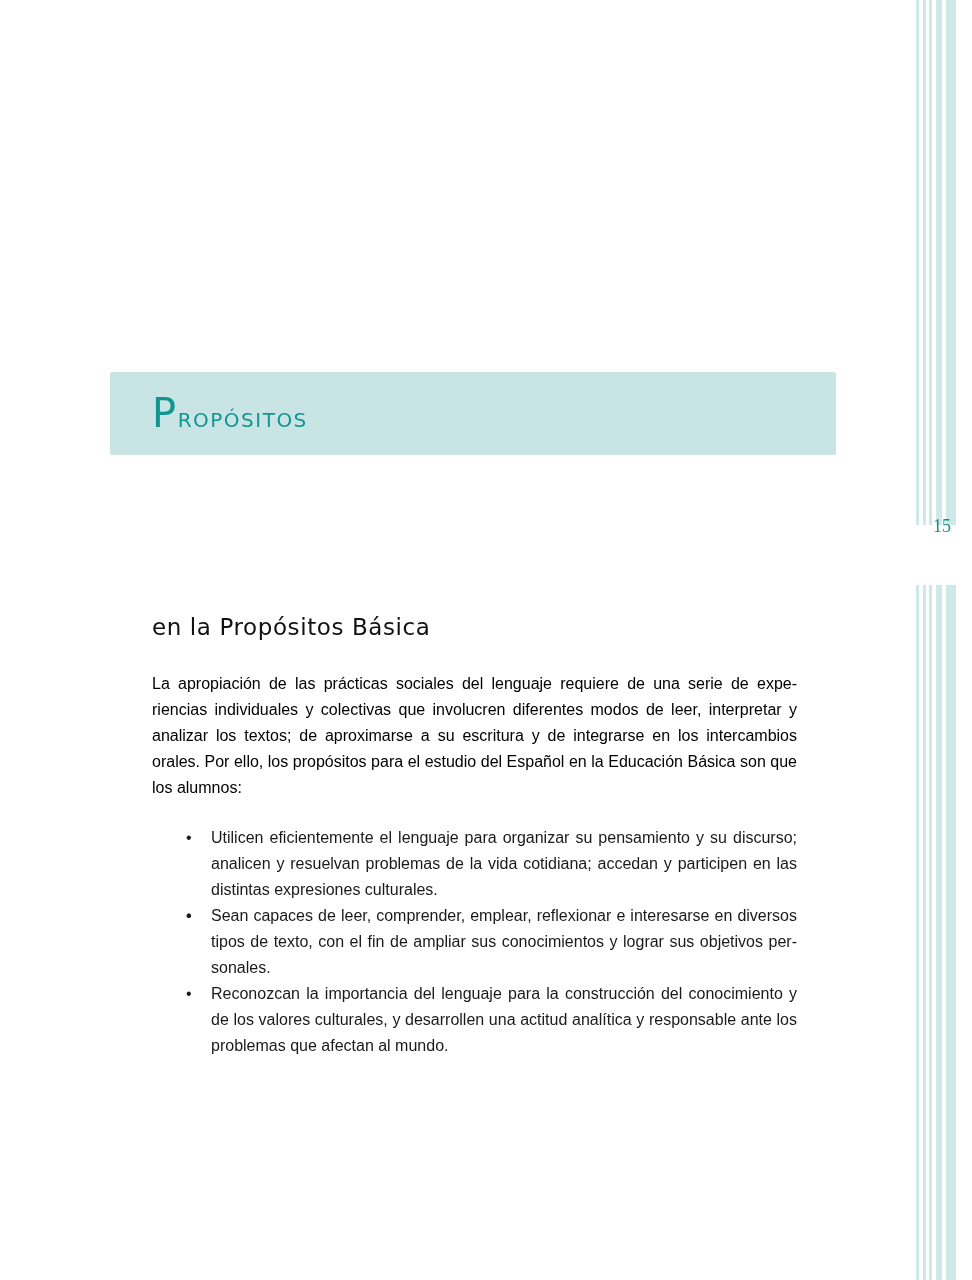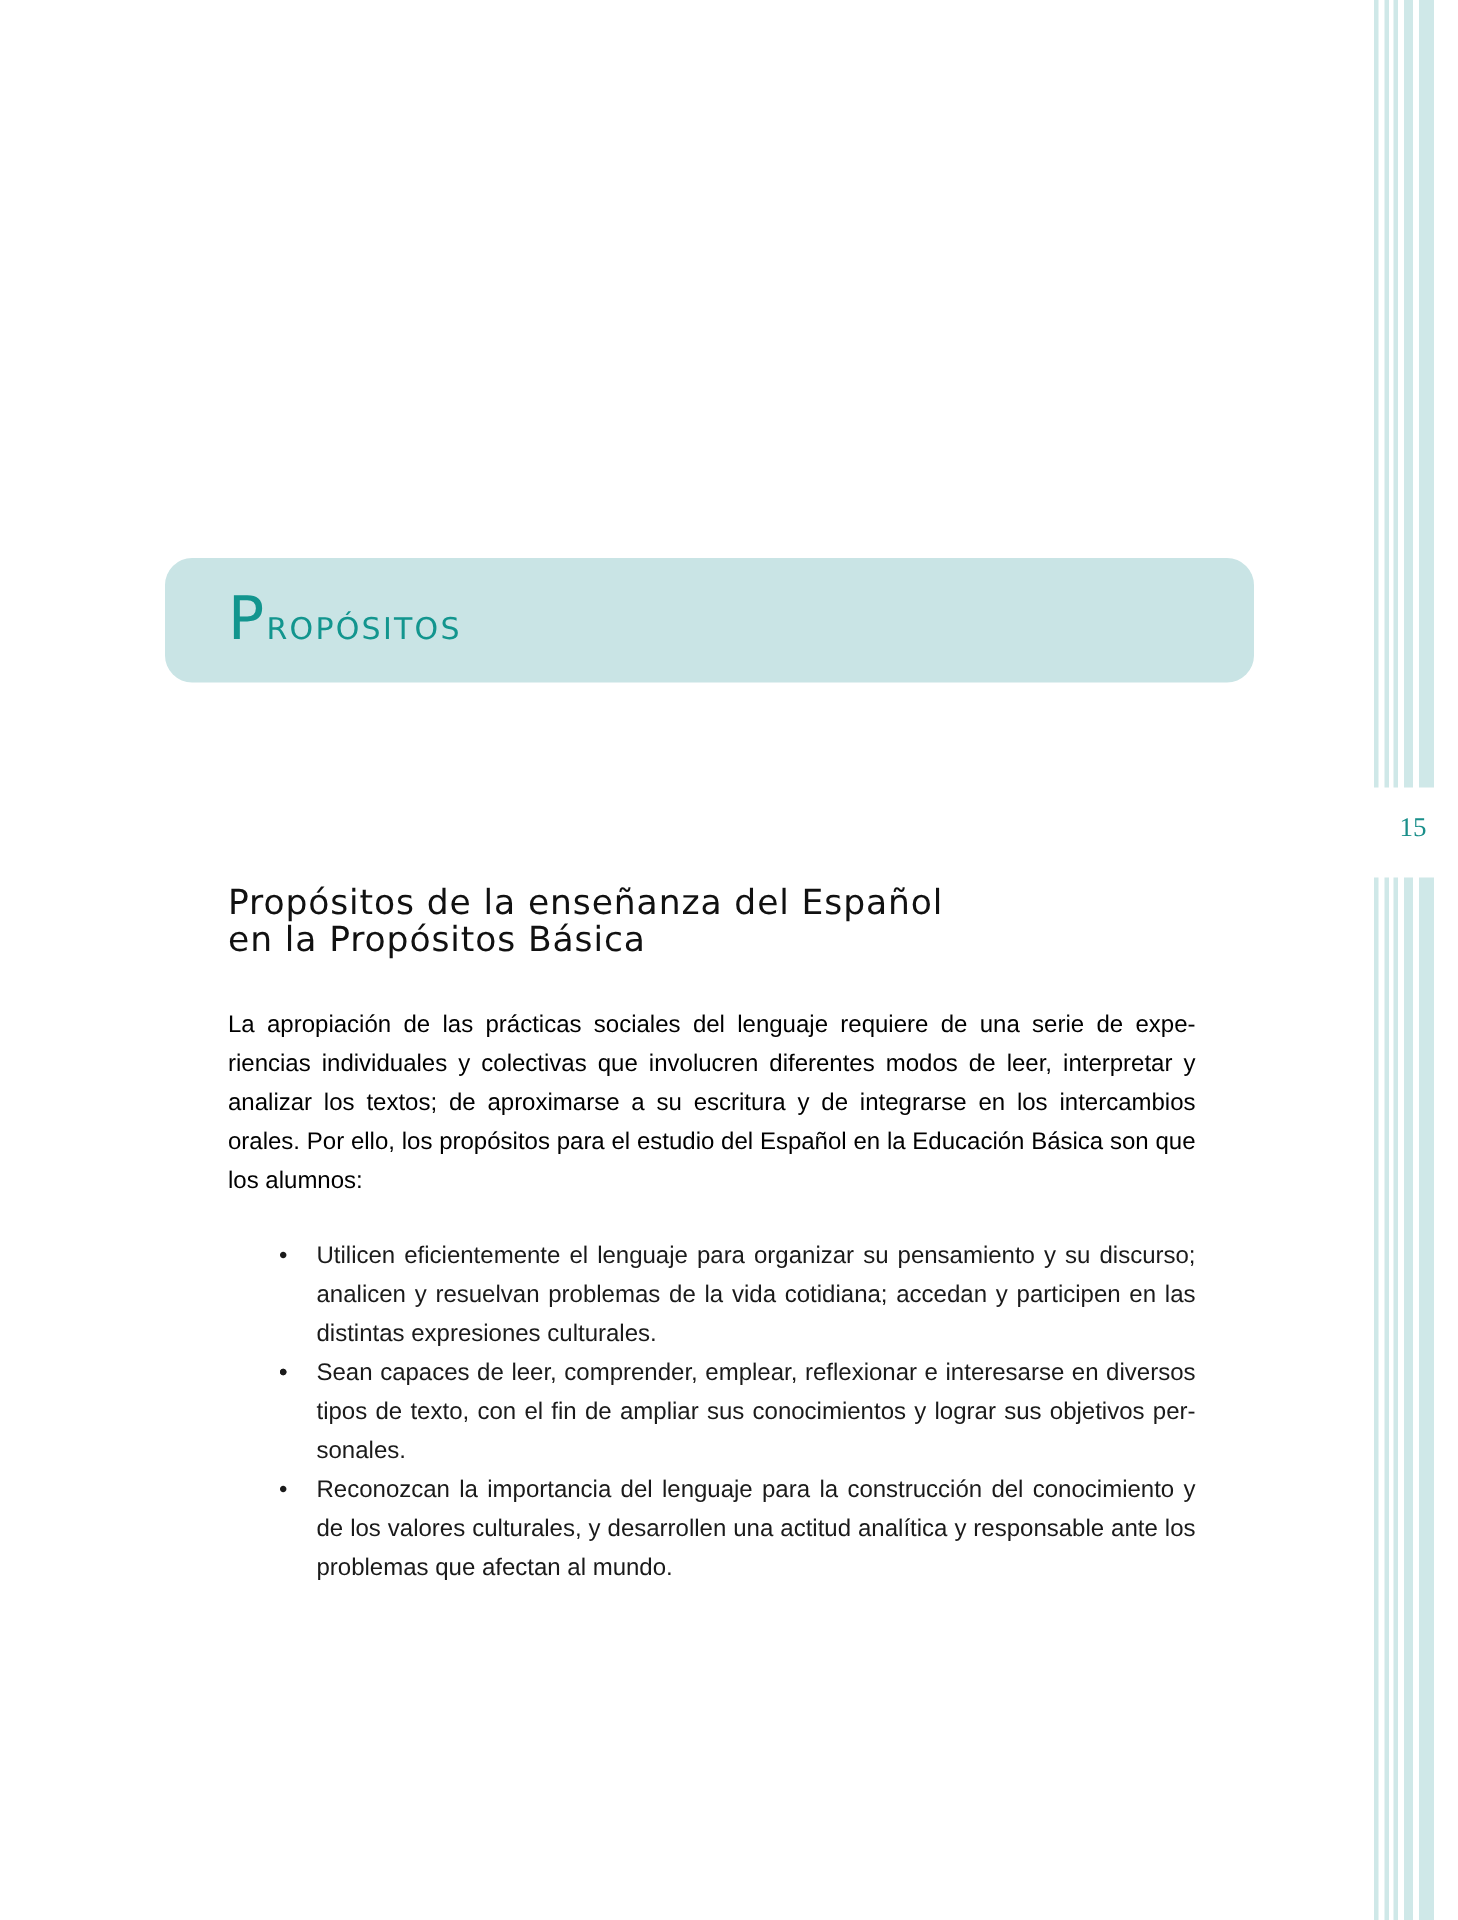--- a/index.html
+++ b/index.html
@@ -1,26 +1,26 @@
 <!DOCTYPE html>
 <html><head>
 <meta charset="utf-8">
 <style>
   html, body { margin: 0; padding: 0; background: #ffffff; }
   body { width: 972px; height: 1280px; position: relative; overflow: hidden; }
   .stripe { position: absolute; background: #cfe8e8; }
   .s-top { top: 0; height: 525px; }
   .s-bot { top: 585px; height: 695px; }
   .page-num {
-    position: absolute; left: 922px; top: 541px; width: 40px; text-align: center;
+    position: absolute; left: 922px; top: 516px; width: 40px; text-align: center;
     font-family: "Liberation Serif", serif; font-size: 18px; color: #1a8f8a;
   }
   .banner {
     position: absolute; left: 110px; top: 372px; width: 726px; height: 83px;
-    background: #c9e4e5; border-radius: 18px;
+    background: #c9e4e5; border-radius: 2px;
   }
   .banner-title {
     position: absolute; left: 42px; top: 18px;
     font-family: "DejaVu Sans", sans-serif; color: #12958e;
     font-size: 28px; font-variant: small-caps; letter-spacing: 1.5px;
     line-height: 46px;
   }
   .banner-title .cap { font-size: 40px; }
   .section-title {
     position: absolute; left: 152px; top: 590px; width: 600px;
@@ -58,21 +58,21 @@
 <div class="stripe s-bot" style="left:936px;width:6px;"></div>
 <div class="stripe s-bot" style="left:946px;width:10px;"></div>
 
 <div class="page-num">15</div>
 
 <div class="banner">
   <div class="banner-title"><span class="cap">P</span><span>ropósitos</span></div>
 </div>
 
 <h2 class="section-title">
-  <span>Propósitos de la enseñanza del Español</span><br>
+  <br>
   <span>en la Propósitos Básica</span>
 </h2>
 
 <p class="intro">La apropiación de las prácticas sociales del lenguaje requiere de una serie de expe-riencias individuales y colectivas que involucren diferentes modos de leer, interpretar y analizar los textos; de aproximarse a su escritura y de integrarse en los intercambios orales. Por ello, los propósitos para el estudio del Español en la Educación Básica son que los alumnos:</p>
 
 <ul class="list">
   <li>
     <span class="bullet">•</span>
     <span>Utilicen eficientemente el lenguaje para organizar su pensamiento y su discurso; analicen y resuelvan problemas de la vida cotidiana; accedan y participen en las distintas expresiones culturales.</span>
   </li>

